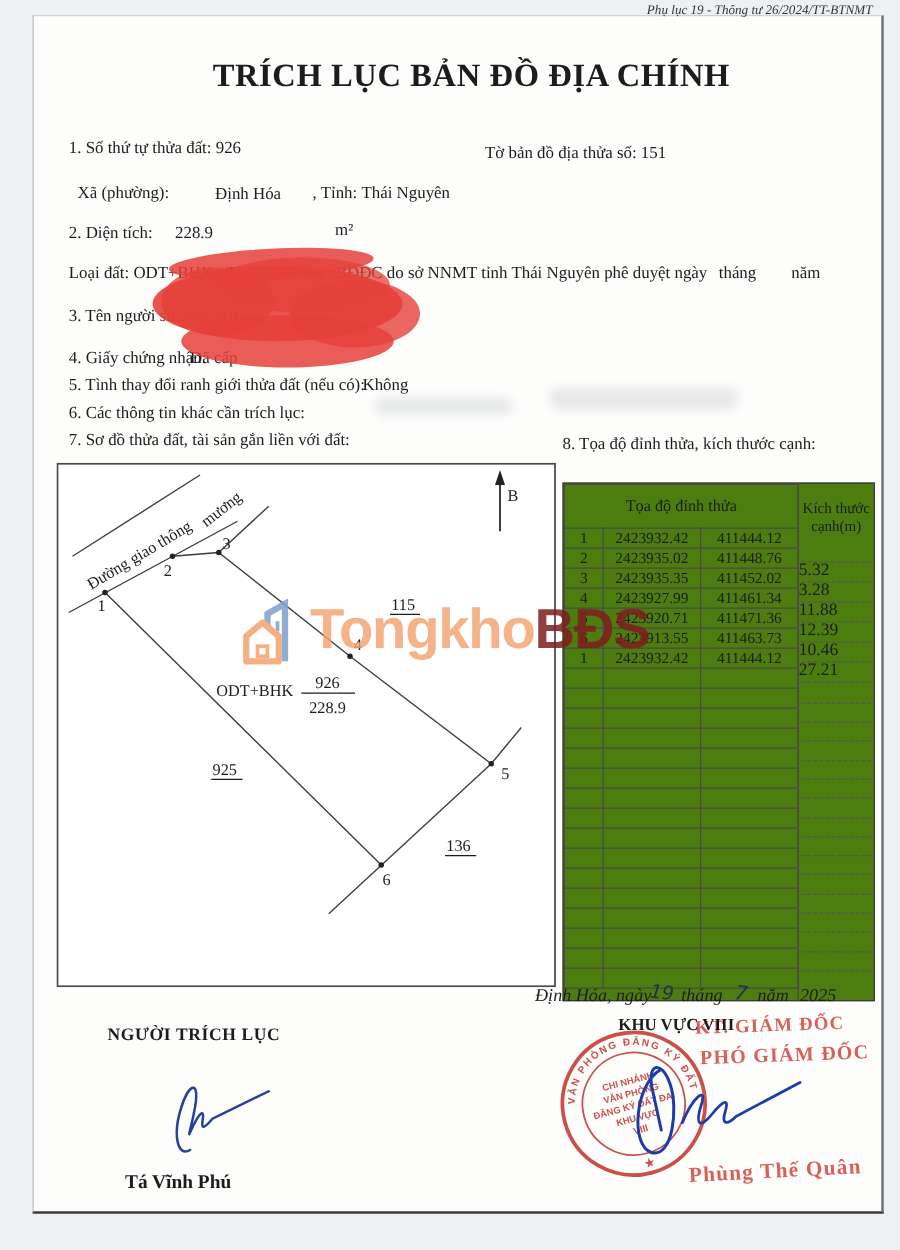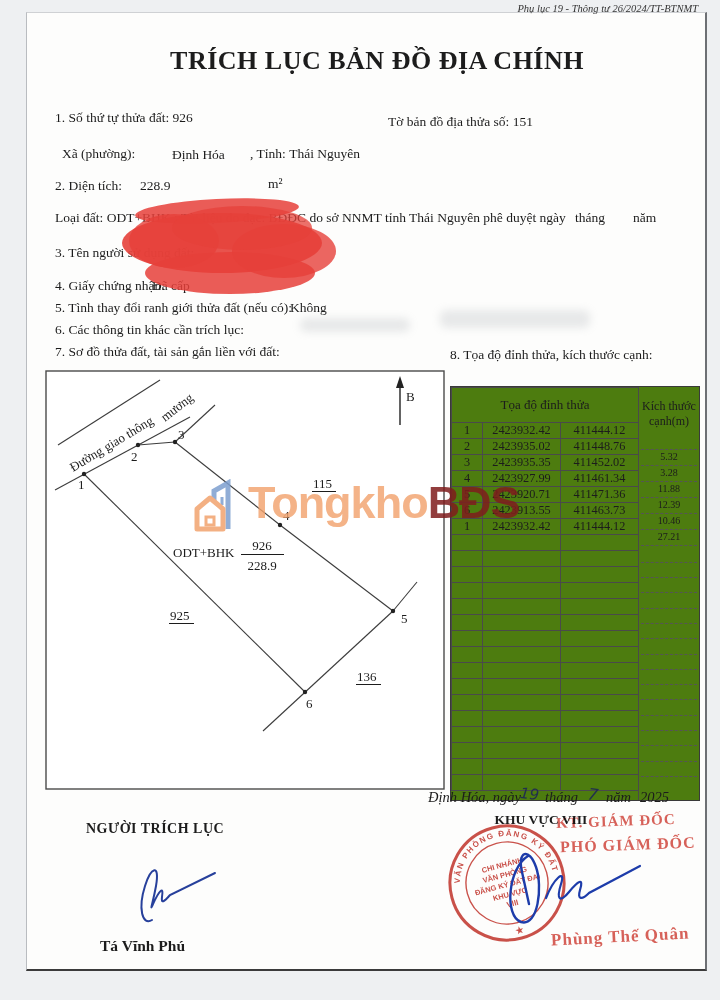--- a/index.html
+++ b/index.html
@@ -20,21 +20,21 @@
   .ct-left{position:absolute;left:0;top:0;bottom:0;width:187px;}
   .ct-left table{border-collapse:collapse;width:187px;table-layout:fixed;}
   .ct-left th,.ct-left td{border:1px solid #4a4a4a;font-family:"Liberation Serif",serif;
         font-size:12.3px;text-align:center;padding:0;overflow:hidden;white-space:nowrap;}
   .ct-left .gh{height:34px;font-size:13px;font-weight:normal;}
   .ct-left .h2 th{height:17px;font-weight:normal;font-size:12.5px;}
   .ct-right{position:absolute;left:187px;top:0;bottom:0;right:0;border-left:1px solid #4a4a4a;}
   .edge-header{position:absolute;top:0;left:0;right:0;height:53px;display:flex;align-items:center;
         justify-content:center;text-align:center;font-size:12px;line-height:1.25;}
   .edge-line{position:absolute;left:2px;right:2px;border-top:1.6px dashed #555;}
-  .edge-num{position:absolute;left:0;right:0;text-align:center;font-size:10px;line-height:14px;}
+  .edge-num{position:absolute;left:0;right:0;text-align:left;font-size:14px;line-height:14px;}
   .watermark{left:192px;top:477px;z-index:6;display:flex;align-items:flex-start;pointer-events:none;}
   .wm-text{font-family:"Liberation Sans",sans-serif;font-weight:bold;font-size:45px;line-height:52px;
         letter-spacing:-1px;white-space:nowrap;}
   .scribble{left:112px;top:183px;z-index:6;pointer-events:none;}
   .ghost{background:#9aa0a6;filter:blur(4px);opacity:.22;border-radius:6px;z-index:1;}
   .foot-left-title{left:86px;top:821px;font-size:14px;font-weight:bold;letter-spacing:.5px;}
   .foot-left-name{left:100px;top:937px;font-size:15.5px;font-weight:bold;}
   .dateline{top:789px;font-size:14.5px;font-style:italic;white-space:nowrap;}
   .hand{font-family:"DejaVu Sans",sans-serif;font-style:italic;color:#22304d;}
   .org{left:378px;top:810px;width:326px;text-align:center;font-weight:bold;font-size:13.5px;line-height:20px;z-index:2;}

